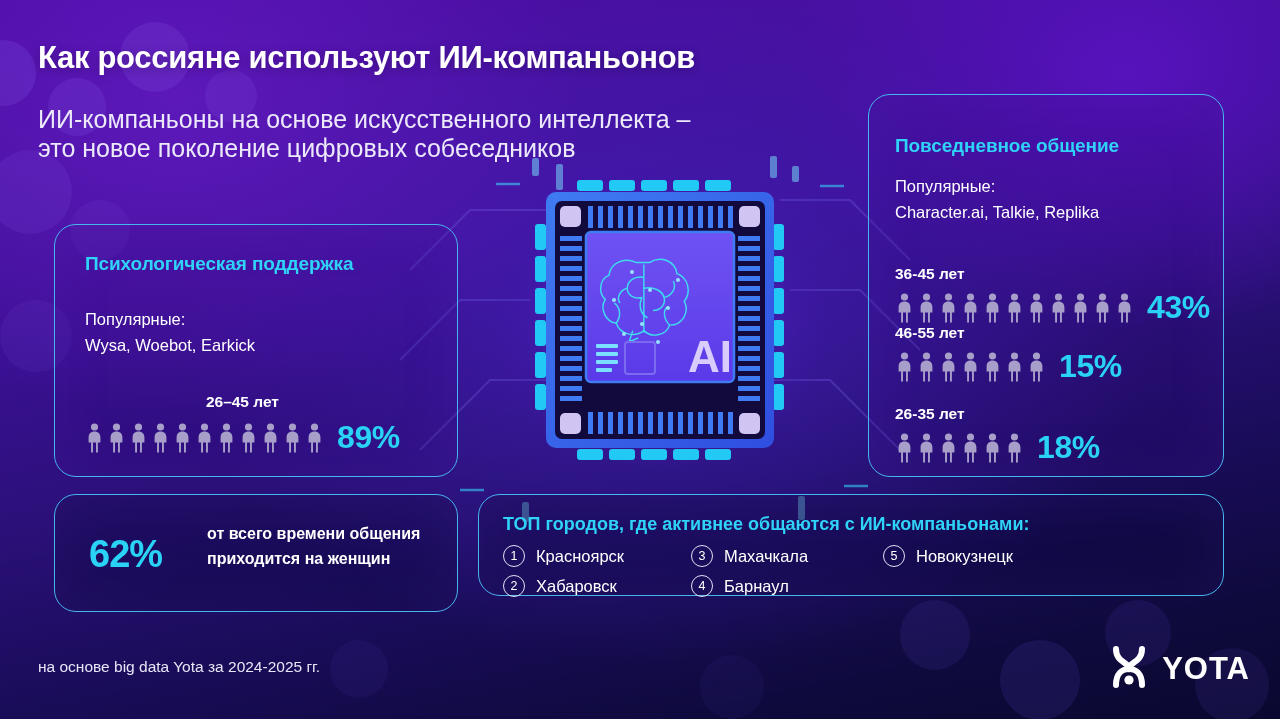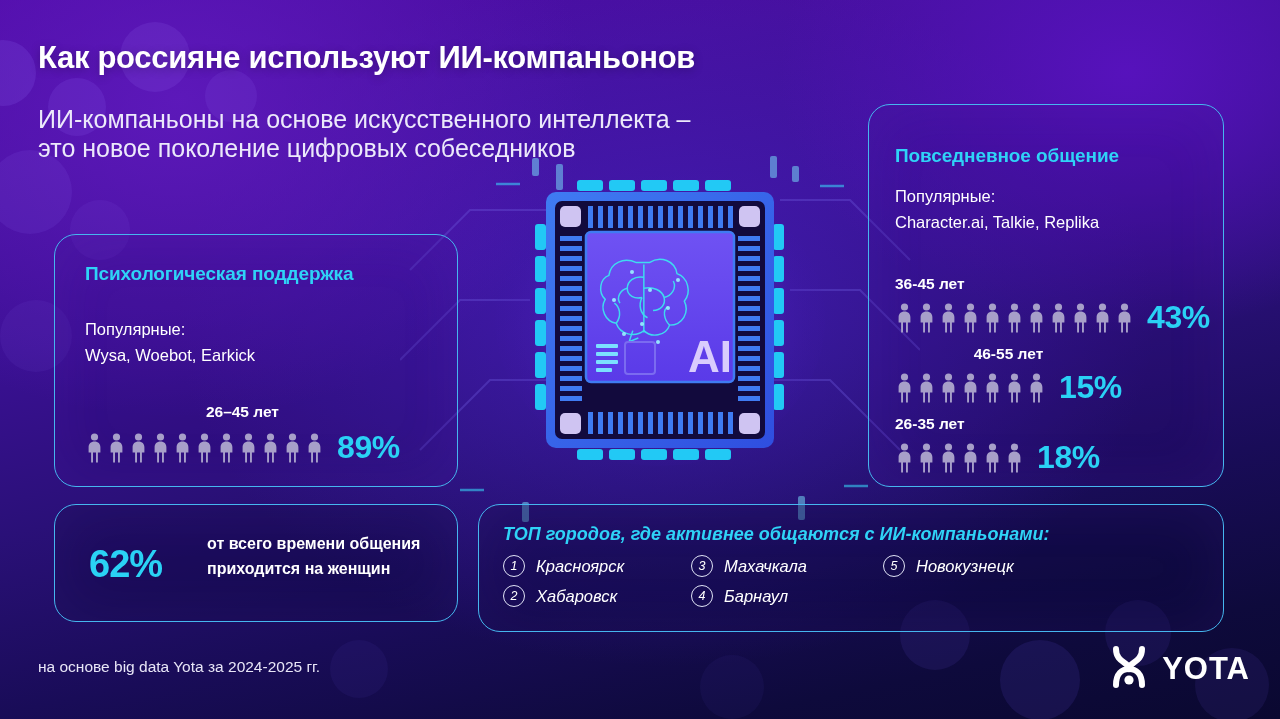--- a/index.html
+++ b/index.html
@@ -30,21 +30,20 @@
   .subtitle {
     position:absolute; left:38px; top:105px;
     font-size:25px; line-height:29px; font-weight:400; color:#ece9fb;
   }
 
   
   .card {
     position:absolute; border:1.4px solid #46b6ef; border-radius:22px;
     background:rgba(52,12,132,0.20);
     box-shadow:inset 0 0 60px rgba(120,60,230,0.10);
-    margin-top:10px;
   }
   .card.dark { background:rgba(12,10,60,0.34); }
 
   .card-title {
     color:#2fd3f7; font-size:19px; font-weight:bold; letter-spacing:-0.1px;
   }
   .card-label { color:#ffffff; font-size:16.5px; line-height:26px; }
   .age-label { color:#ffffff; font-size:15.5px; font-weight:bold; }
   .pct { color:#2ad2f5; font-size:32px; font-weight:bold; letter-spacing:-0.4px; }
 
@@ -398,21 +397,21 @@
             </svg>
             <svg class="person" viewBox="0 0 19 30">
               <circle cx="9.5" cy="4" r="3.6" fill="#a79fc9"></circle>
               <path d="M9.5,8.6 C13.2,8.6 15.4,10.8 15.4,14.4 L15.4,19.4 L12.9,19.4 L12.9,29.6 L11.0,29.6 L11.0,19.6 L8.0,19.6 L8.0,29.6 L6.1,29.6 L6.1,19.4 L3.6,19.4 L3.6,14.4 C3.6,10.8 5.8,8.6 9.5,8.6 Z" fill="#a79fc9"></path>
             </svg>
           </div>
         <div class="pct">43%</div>
       </div>
     </div>
 
-    <div style="position:absolute; left:26px; top:240px;text-align:center;">
+    <div style="position:absolute; left:26px; top:229px;">
       <div class="age-label">46-55 лет</div>
       <div class="people-wrap" style="margin-top:6px;">
         <div class="people-row">
             <svg class="person" viewBox="0 0 19 30">
               <circle cx="9.5" cy="4" r="3.6" fill="#a79fc9"></circle>
               <path d="M9.5,8.6 C13.2,8.6 15.4,10.8 15.4,14.4 L15.4,19.4 L12.9,19.4 L12.9,29.6 L11.0,29.6 L11.0,19.6 L8.0,19.6 L8.0,29.6 L6.1,29.6 L6.1,19.4 L3.6,19.4 L3.6,14.4 C3.6,10.8 5.8,8.6 9.5,8.6 Z" fill="#a79fc9"></path>
             </svg>
             <svg class="person" viewBox="0 0 19 30">
               <circle cx="9.5" cy="4" r="3.6" fill="#a79fc9"></circle>
               <path d="M9.5,8.6 C13.2,8.6 15.4,10.8 15.4,14.4 L15.4,19.4 L12.9,19.4 L12.9,29.6 L11.0,29.6 L11.0,19.6 L8.0,19.6 L8.0,29.6 L6.1,29.6 L6.1,19.4 L3.6,19.4 L3.6,14.4 C3.6,10.8 5.8,8.6 9.5,8.6 Z" fill="#a79fc9"></path>
@@ -477,21 +476,21 @@
   </div>
 
   <div class="card dark" style="left:54px; top:494px; width:404px; height:118px;">
     <div class="big-pct" style="position:absolute; left:34px; top:38px;">62%</div>
     <div class="big-text" style="position:absolute; left:152px; top:26px;">
       <div>от всего времени общения</div>
       <div>приходится на женщин</div>
     </div>
   </div>
 
-  <div class="card dark" style="left:478px; top:494px; width:746px; height:128px;font-style:italic;">
+  <div class="card dark" style="left:478px; top:494px; width:746px; height:102px;">
     <div class="cities-title" style="position:absolute; left:24px; top:19px;">ТОП городов, где активнее общаются с ИИ-компаньонами:</div>
 
     <div class="city-item" style="position:absolute; left:24px; top:50px;">
       <div class="city-num">1</div>
       <div class="city-name">Красноярск</div>
     </div>
     <div class="city-item" style="position:absolute; left:24px; top:80px;">
       <div class="city-num">2</div>
       <div class="city-name">Хабаровск</div>
     </div>

